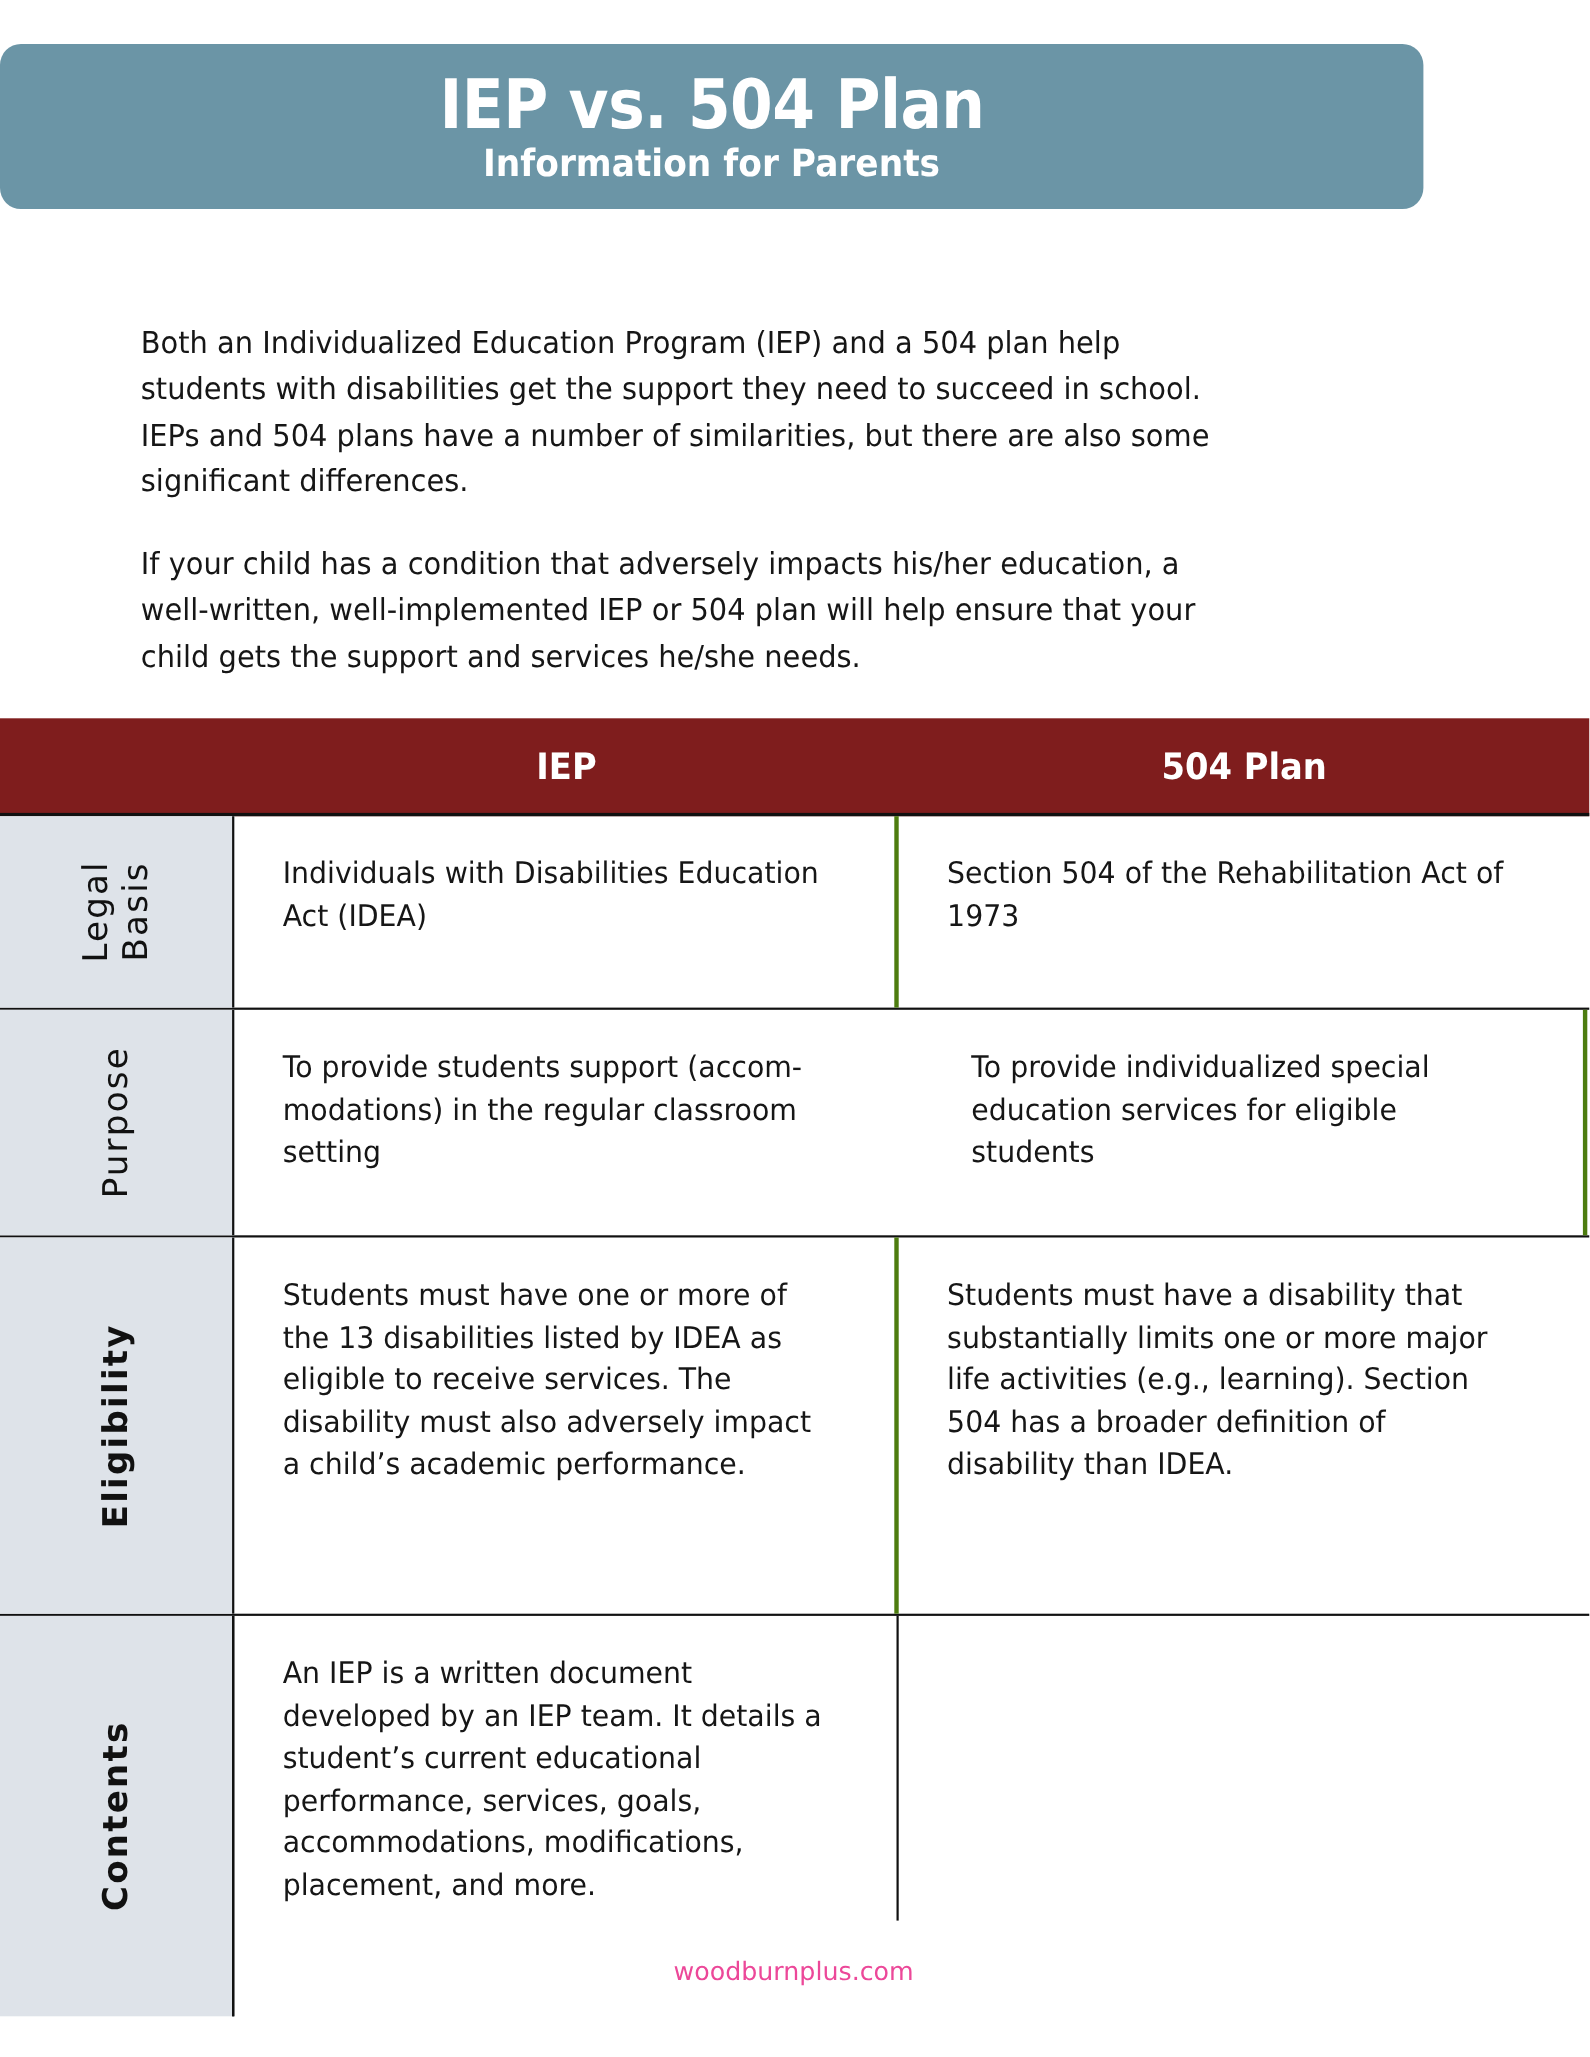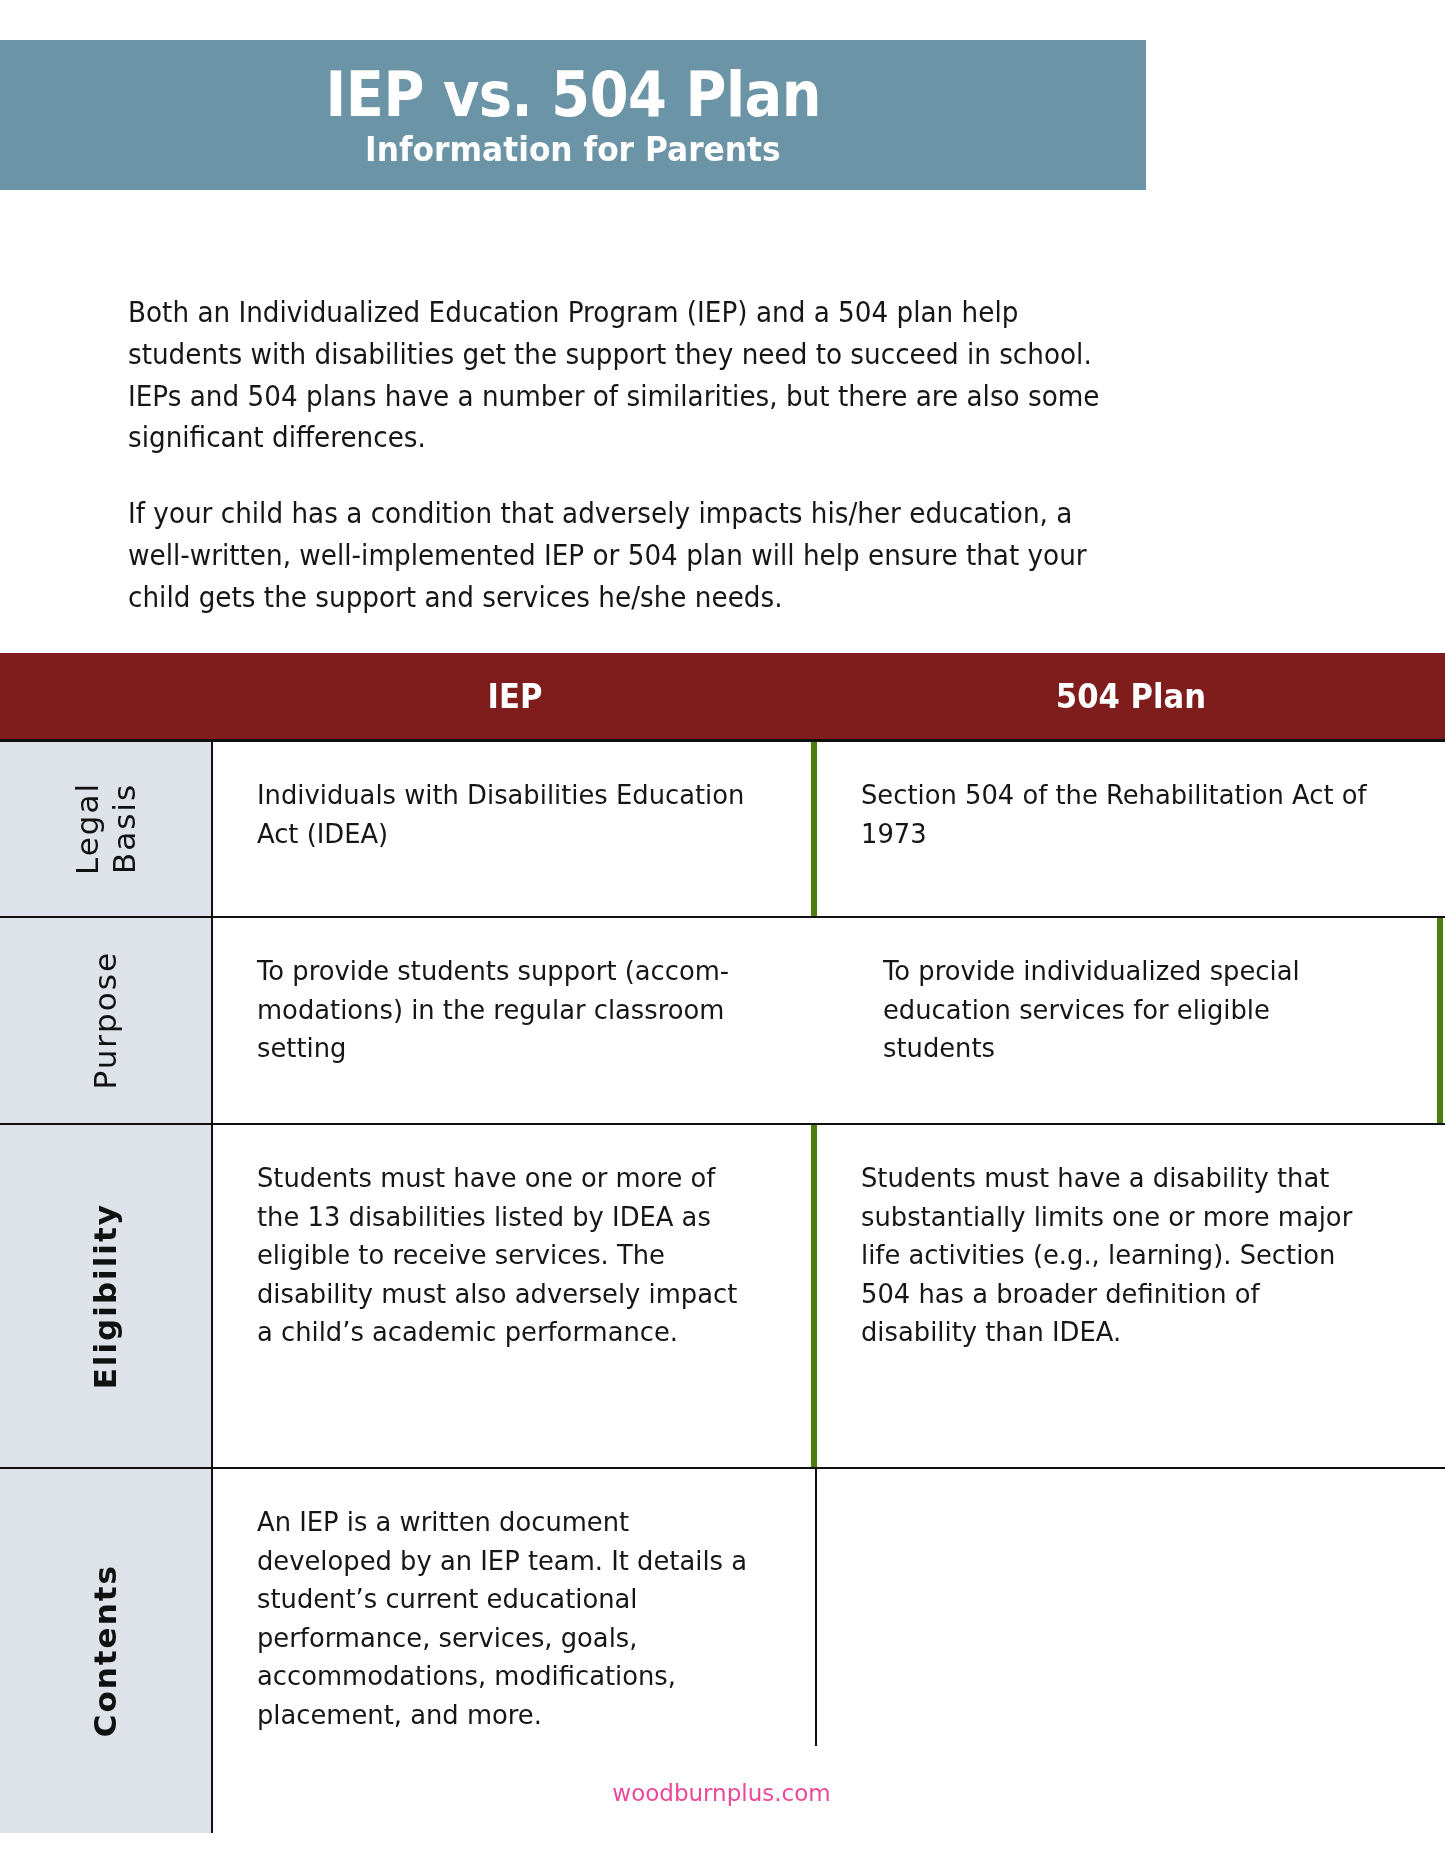--- a/index.html
+++ b/index.html
@@ -15,28 +15,29 @@
     color: #1a1a1a;
     overflow: hidden;
     position: relative;
   }
 
   
   .banner {
     position: absolute;
     left: 0;
     top: 40px;
-    width: 1146px;
+    width: 1294px;
     height: 150px;
     background: #6b95a6;
     display: flex;
     flex-direction: column;
     align-items: center;
     justify-content: center;
     box-sizing: border-box;
+    border-radius: 19px;
   }
   .banner-title {
     font-family: "DejaVu Sans", sans-serif;
     font-weight: bold;
     font-size: 62px;
     line-height: 1.0;
     letter-spacing: -0.5px;
     color: #ffffff;
     transform: scaleX(0.90);
     transform-origin: center center;
@@ -134,21 +135,21 @@
     color: #111;
     text-align: center;
     white-space: pre-line;
   }
   .rowlabel-text.bold { font-weight: bold; }
 
   .cell {
     box-sizing: border-box;
     padding: 34px 40px 20px 44px;
   }
-  .cell-iep { width: 604px; flex: 0 0 604px; border-right: 6px solid #4d7c0f; }
+  .cell-iep { width: 604px; flex: 0 0 604px; border-right: 4px solid #4d7c0f; }
   .cell-504 { width: 626px; flex: 0 0 626px; }
   .cell p {
     margin: 0;
     font-family: "DejaVu Sans", sans-serif;
     font-size: 27px;
     line-height: 1.43;
     color: #161616;
     transform: scaleX(0.955);
     transform-origin: left center;
   }

